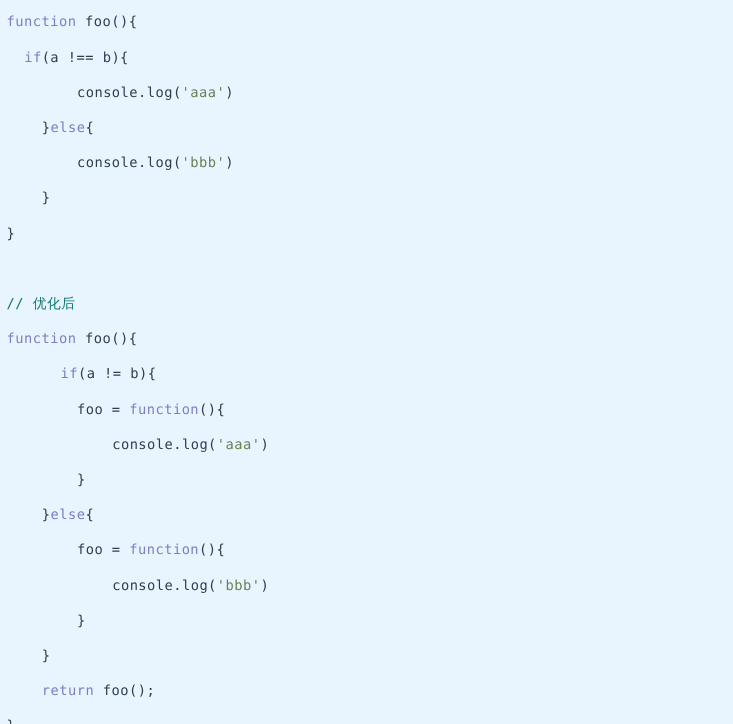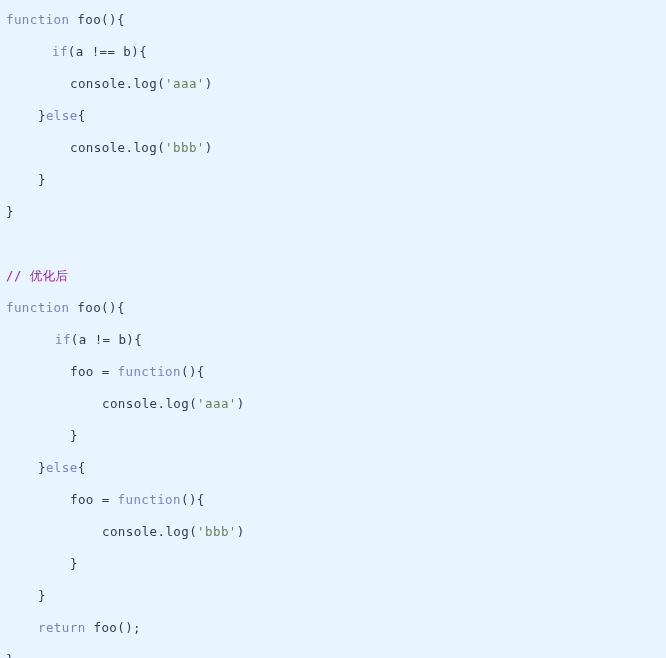--- a/index.html
+++ b/index.html
@@ -33,31 +33,31 @@
   }
   .code-line.blank {
     height: 32px;
   }
   .tok {
     white-space: pre;
   }
   .tok-kw       { color: #7f7fc4; }
   .tok-plain    { color: #2f3e4e; }
   .tok-str      { color: #6e8055; margin-top: 28px; }
-  .tok-comment  { color: #a21caf; }
+  .tok-comment  { color: #0f766e; }
   .comment-line {
     font-size: 12.5px;
   }
 </style>
 </head>
 <body>
 
 <div id="code-surface">
     <div class="code-line" style="padding-left: 6px;"><span class="tok tok-kw">function</span><span class="tok tok-plain"> foo(){</span></div>
-    <div class="code-line" style="padding-left: 52px;"><span class="tok tok-kw">if</span><span class="tok tok-plain">(a !== b){</span></div>
+    <div class="code-line" style="padding-left: 22px;"><span class="tok tok-kw">if</span><span class="tok tok-plain">(a !== b){</span></div>
     <div class="code-line" style="padding-left: 70px;"><span class="tok tok-plain">console.log(</span><span class="tok tok-str">'aaa'</span><span class="tok tok-plain">)</span></div>
     <div class="code-line" style="padding-left: 38px;"><span class="tok tok-plain">}</span><span class="tok tok-kw">else</span><span class="tok tok-plain">{</span></div>
     <div class="code-line" style="padding-left: 70px;"><span class="tok tok-plain">console.log(</span><span class="tok tok-str">'bbb'</span><span class="tok tok-plain">)</span></div>
     <div class="code-line" style="padding-left: 38px;"><span class="tok tok-plain">}</span></div>
     <div class="code-line" style="padding-left: 6px;"><span class="tok tok-plain">}</span></div>
     <div class="code-line blank" style="padding-left: 6px;">&nbsp;</div>
     <div class="code-line comment-line" style="padding-left: 6px;"><span class="tok tok-comment">// 优化后</span></div>
     <div class="code-line" style="padding-left: 6px;"><span class="tok tok-kw">function</span><span class="tok tok-plain"> foo(){</span></div>
     <div class="code-line" style="padding-left: 38px; margin-left: 17px;"><span class="tok tok-kw">if</span><span class="tok tok-plain">(a != b){</span></div>
     <div class="code-line" style="padding-left: 70px;"><span class="tok tok-plain">foo = </span><span class="tok tok-kw">function</span><span class="tok tok-plain">(){</span></div>

